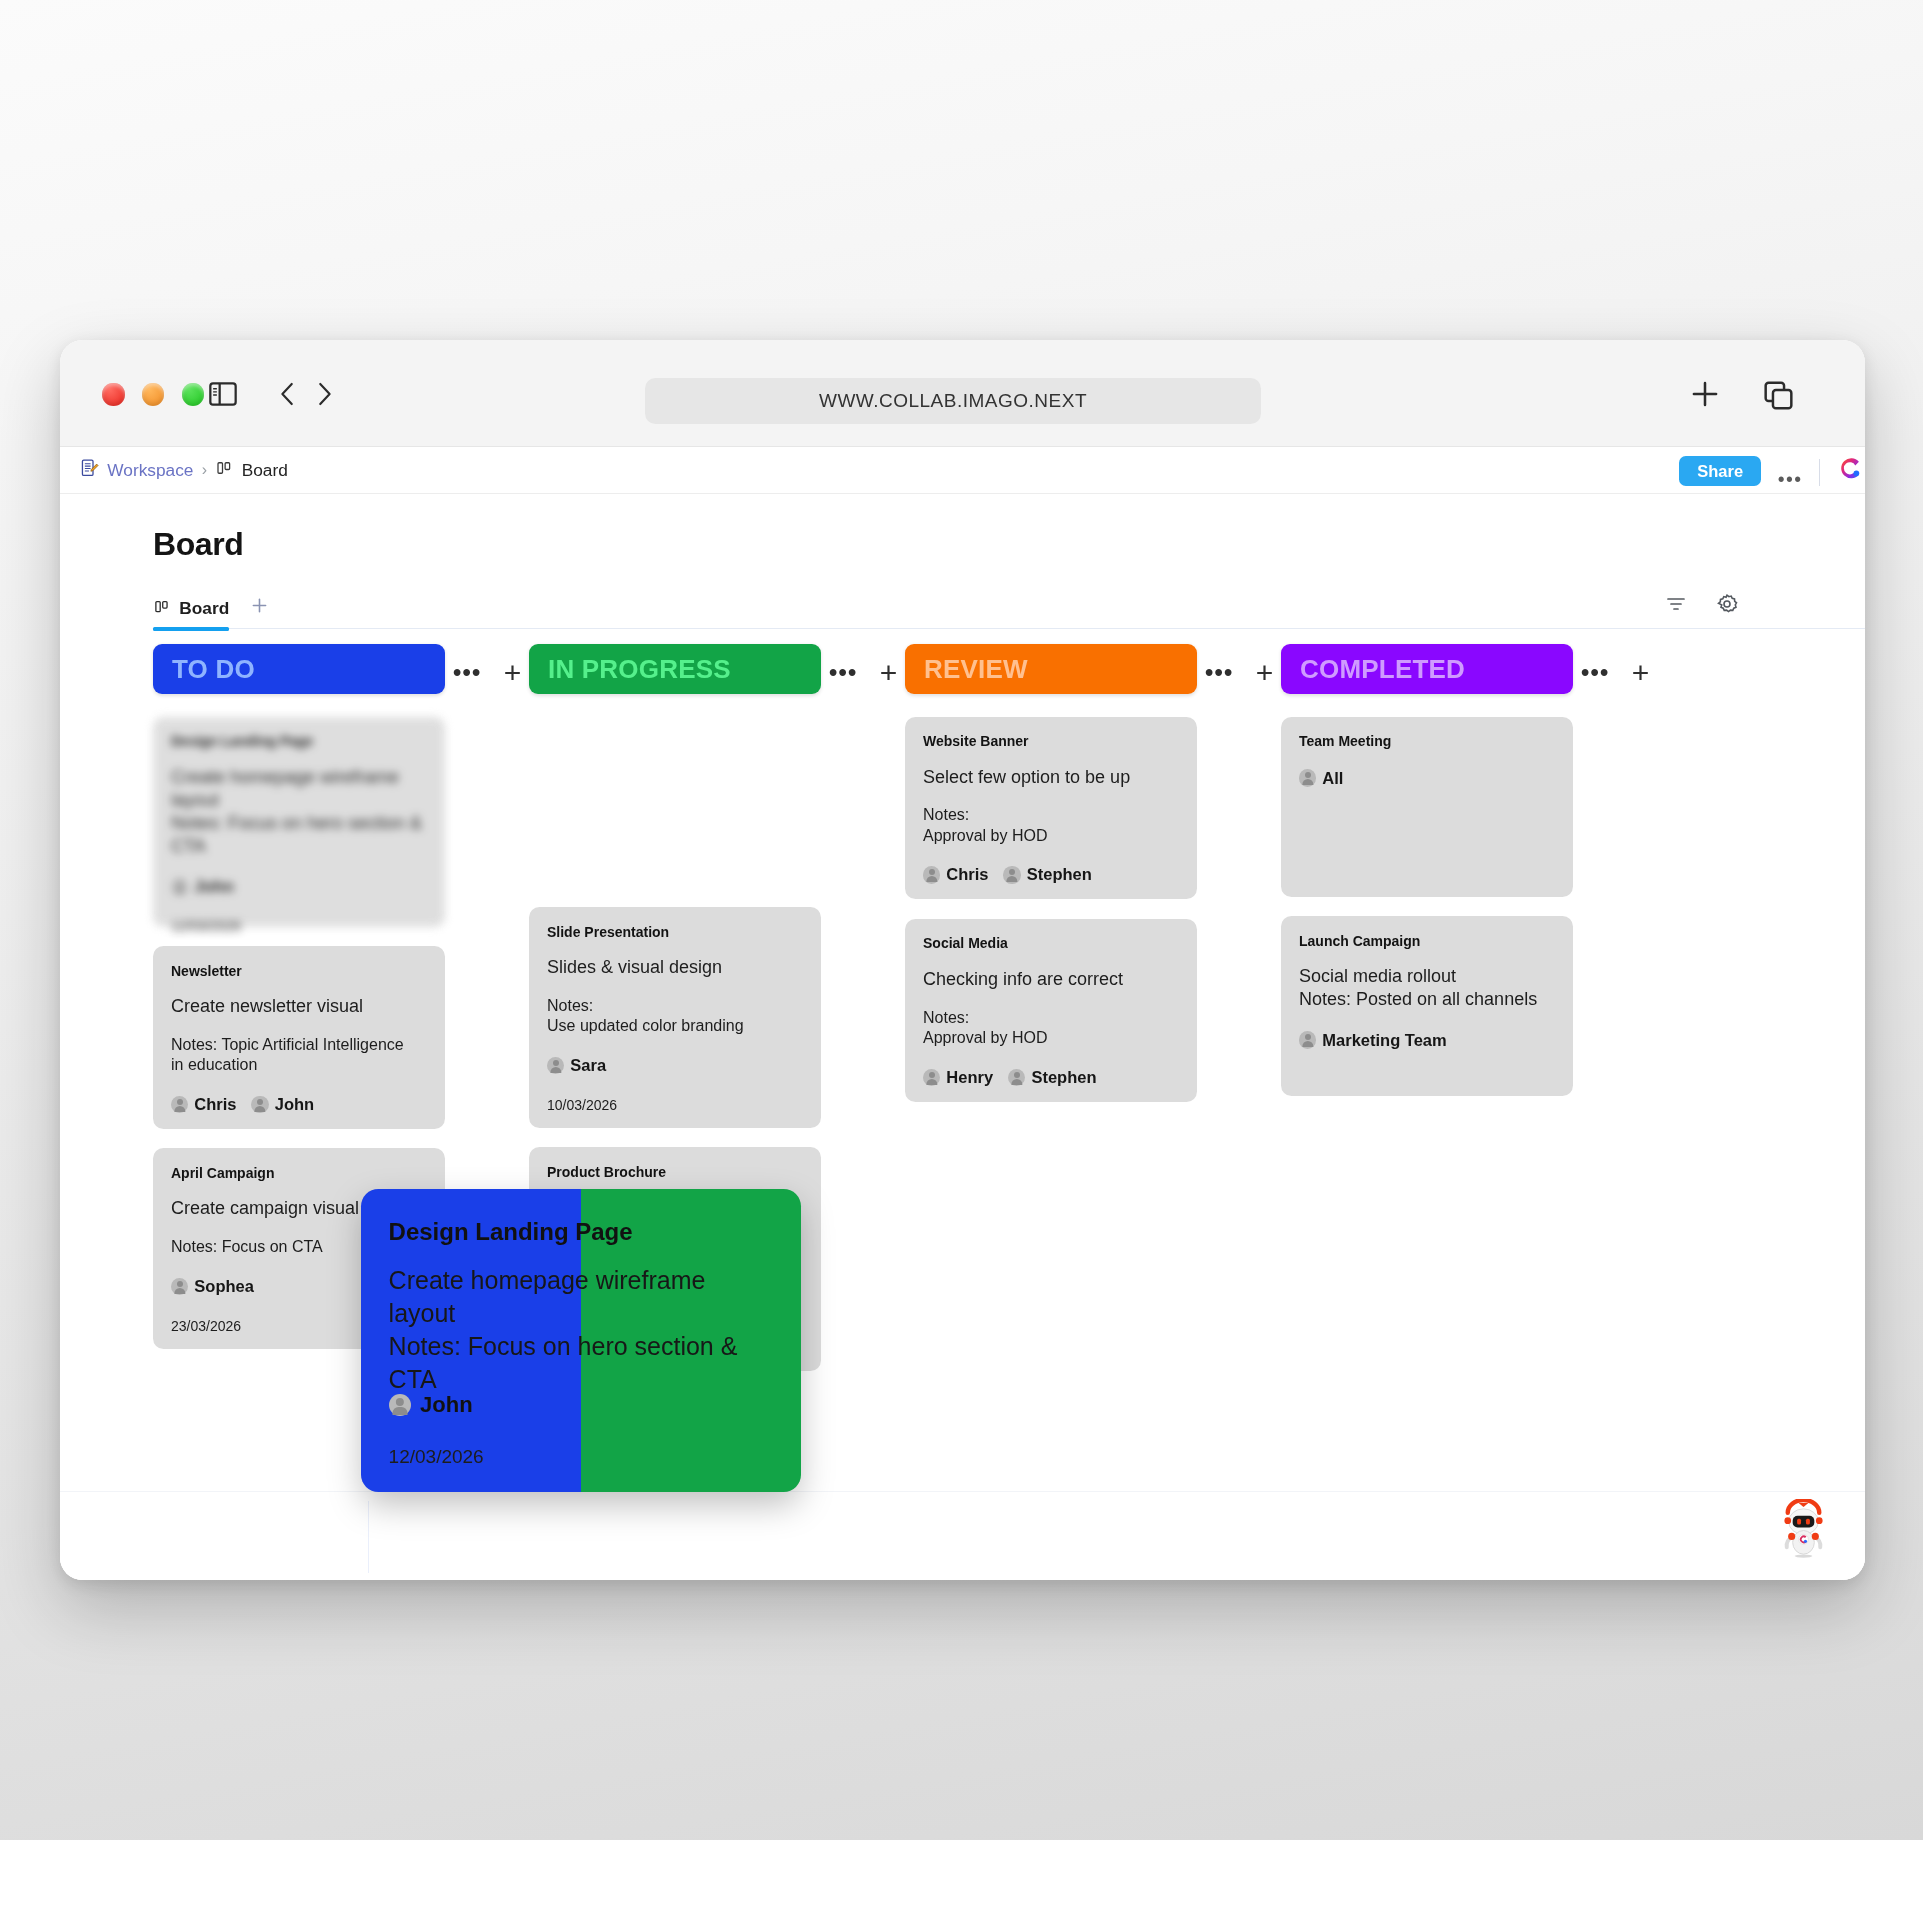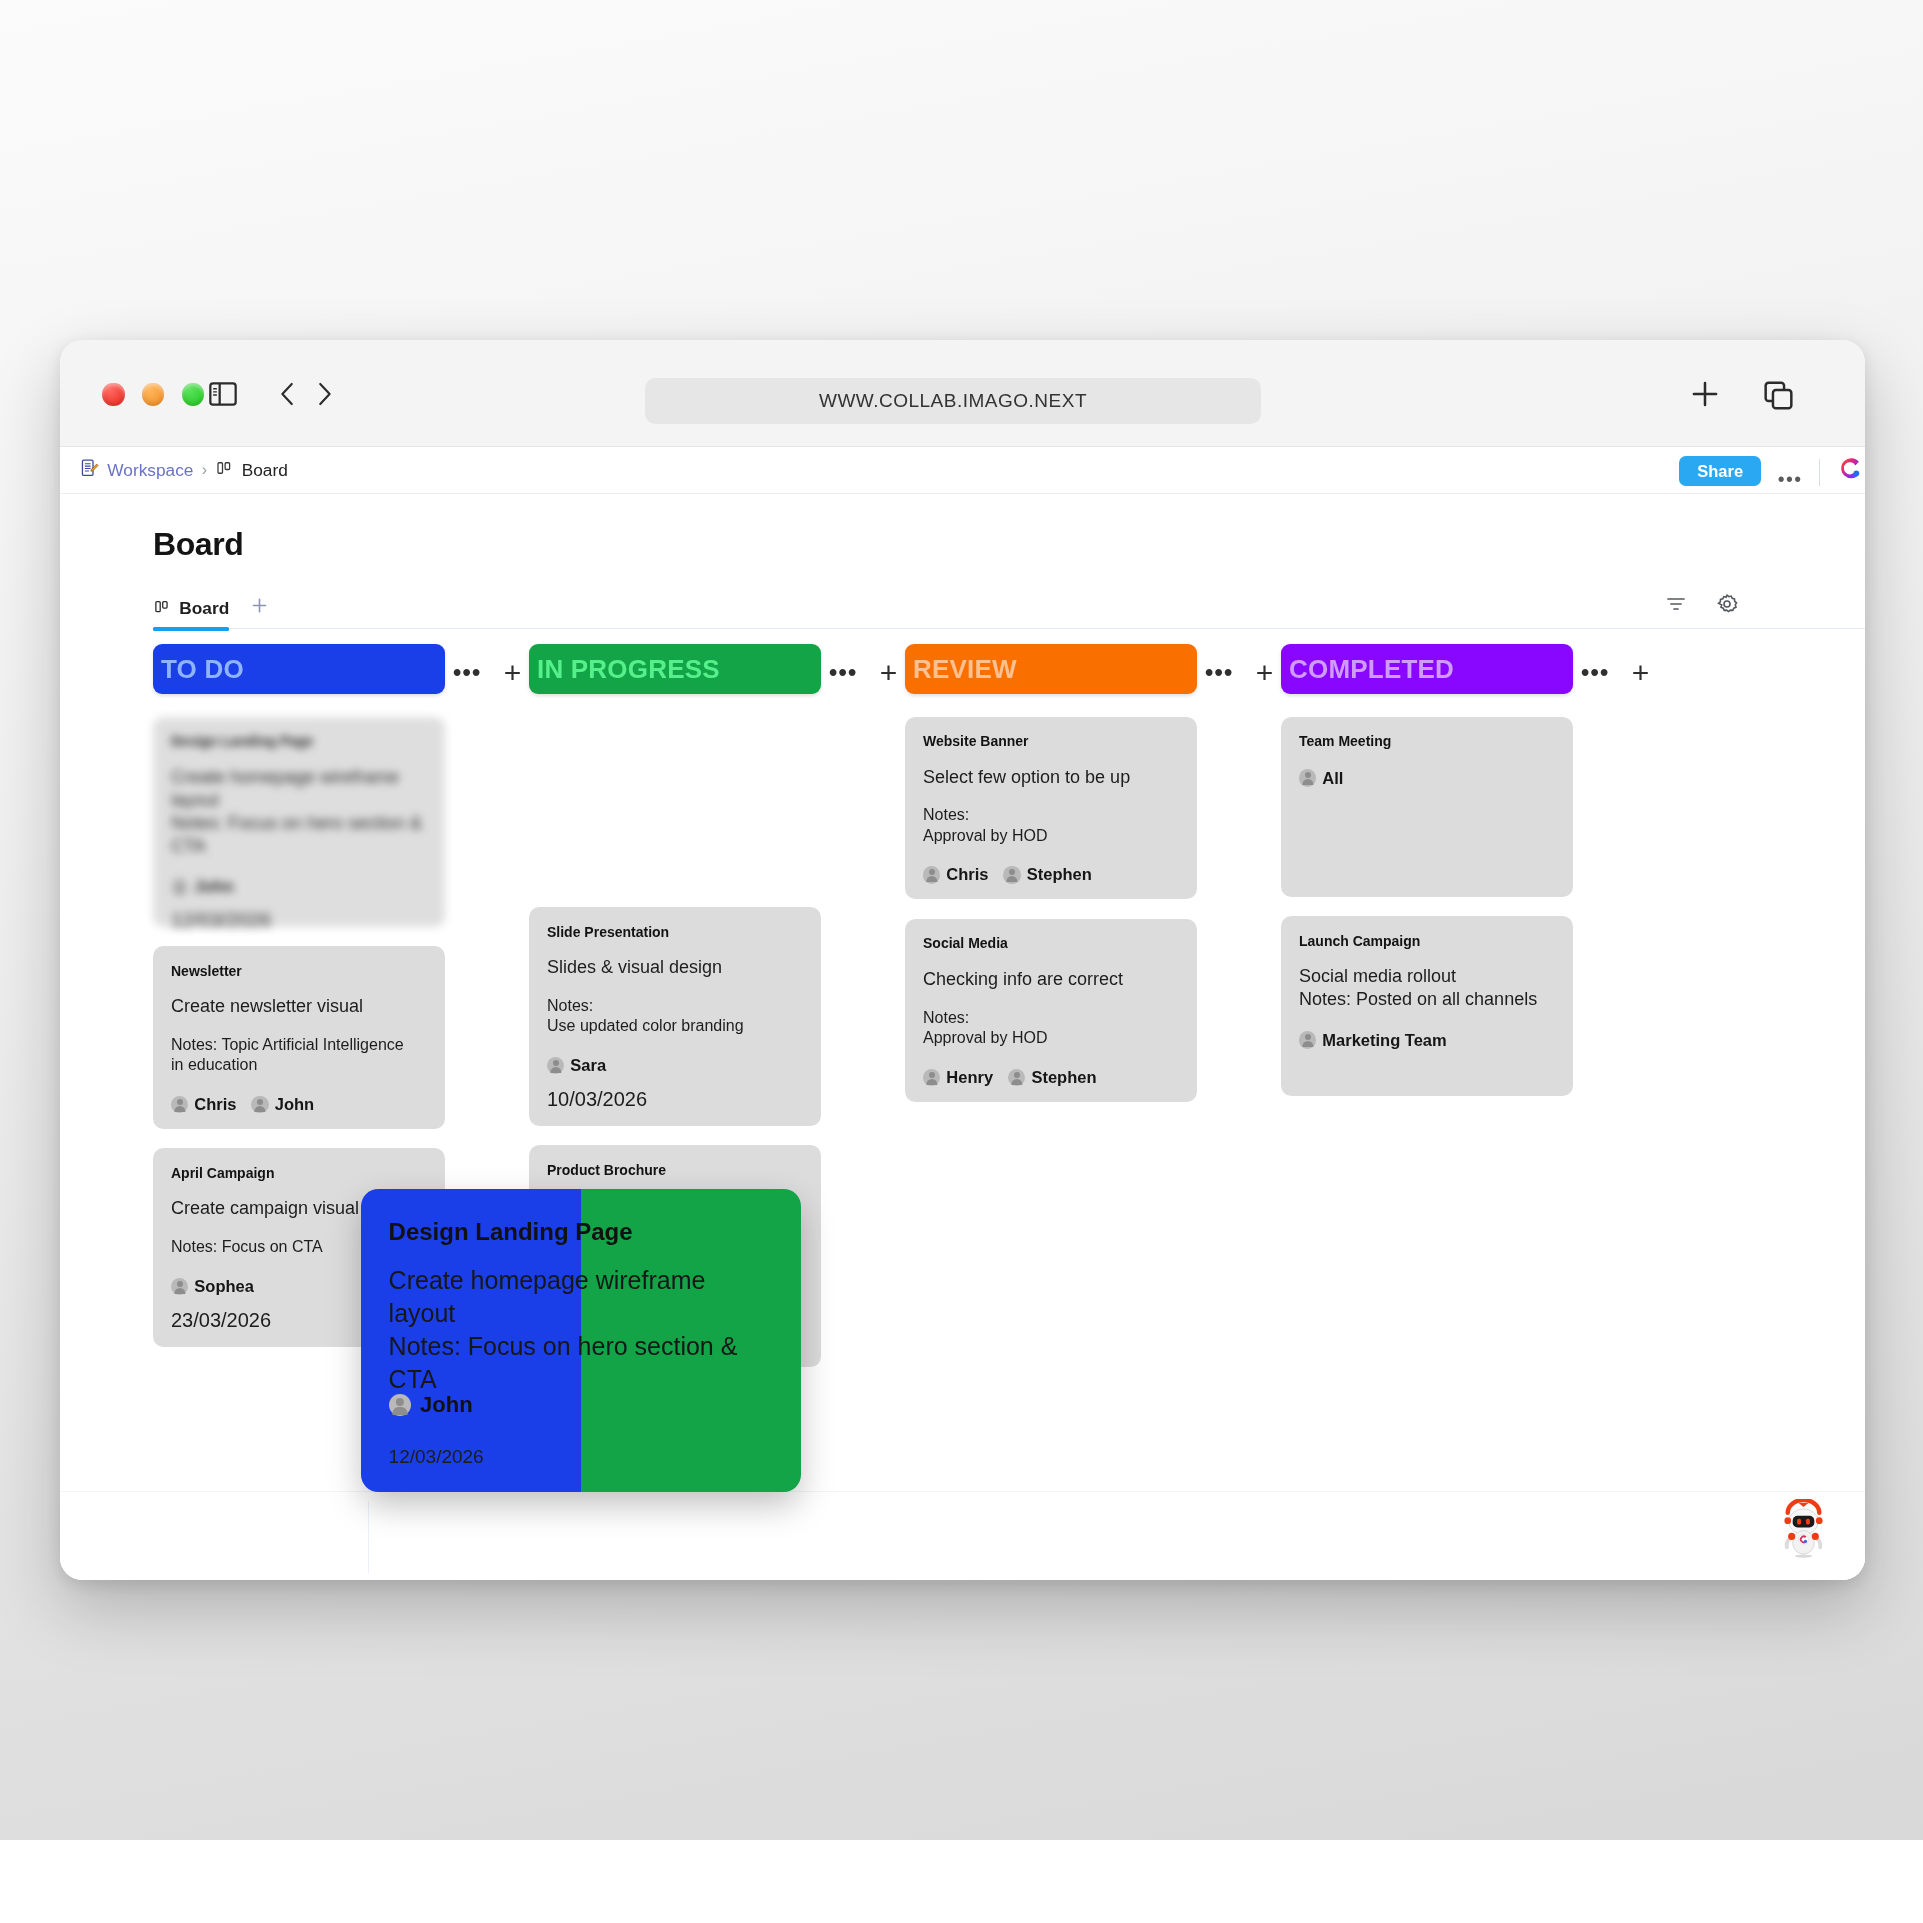--- a/index.html
+++ b/index.html
@@ -193,21 +193,21 @@
     align-items: flex-start;
   }
   .column { width: 292px; flex: 0 0 292px; }
   .col-gap { width: 84px; flex: 0 0 84px; display: flex; align-items: center; justify-content: center; gap: 22.5px; padding-top: 18px; }
 
   .col-header {
     height: 50px;
     border-radius: 9px;
     display: flex;
     align-items: center;
-    padding-left: 8px;
+    padding-left: 19px;
     font-size: 26px;
     font-weight: bold;
     letter-spacing: 0.2px;
     cursor: pointer;
     box-shadow: 0 1.5px 3.8px rgba(0,0,0,0.12);
   }
 
   .col-dots { color: #2f2f2f; font-size: 25px; letter-spacing: 0.8px; line-height: 0.45; cursor: pointer; }
   .col-plus { color: #2f2f2f; font-size: 30px; line-height: 0.7; cursor: pointer; font-weight: 300; }
 
@@ -231,21 +231,21 @@
   .avatar::before {
     content: ""; position: absolute; left: 50%; top: 3px;
     transform: translateX(-50%);
     width: 6px; height: 6px; border-radius: 50%; background: #8d8d8d;
   }
   .avatar::after {
     content: ""; position: absolute; left: 50%; bottom: 1.5px;
     transform: translateX(-50%);
     width: 11.3px; height: 6px; border-radius: 6px 6px 0 0; background: #8d8d8d;
   }
-  .card-date { font-size: 20px; color: #1d1d1d; margin-top: 13px; }
+  .card-date { font-size: 14px; color: #1d1d1d; margin-top: 22px; }
 
   
   .card.blurred { filter: blur(4.5px); opacity: 0.92; }
 
   
   #dragged-card {
     position: absolute;
     left: 303px;
     top: 697px;
     width: 436px;

